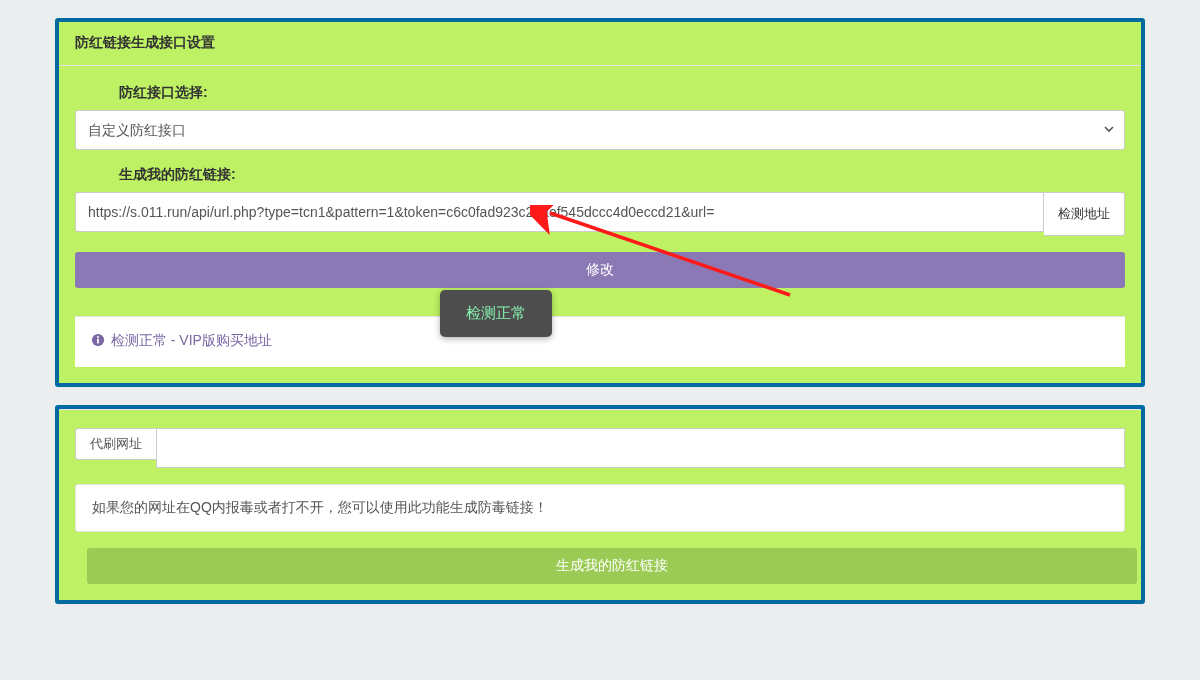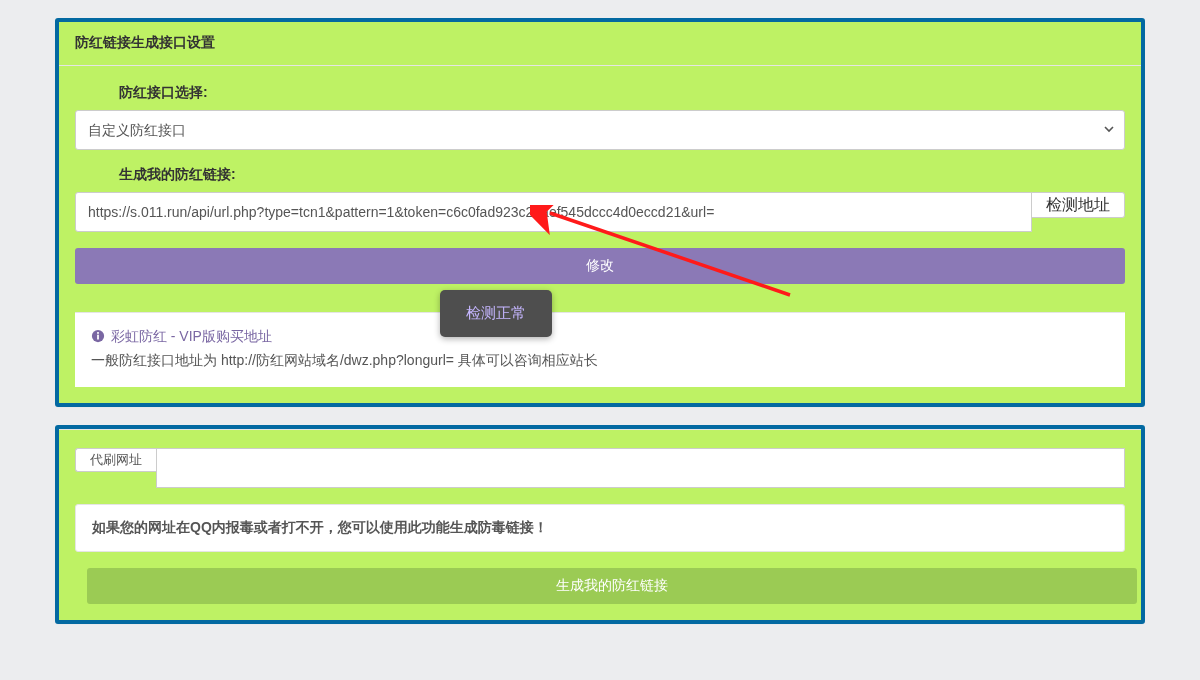--- a/index.html
+++ b/index.html
@@ -68,26 +68,26 @@
   .input-group .form-input {
     border-top-right-radius: 0;
     border-bottom-right-radius: 0;
     flex: 1;
   }
   .input-group-btn {
     border: 1px solid #ccc;
     border-left: none;
     background: #fff;
     padding: 0 14px;
-    font-size: 16px;
+    font-size: 13px;
     color: #333;
     border-top-right-radius: 3px;
     border-bottom-right-radius: 3px;
     cursor: pointer;
-    height: 26px;
+    height: 44px;
   }
   .btn-block {
     display: block;
     width: 100%;
     text-align: center;
     padding: 9px 1px;
     border: none;
     border-radius: 3px;
     font-size: 14px;
     cursor: pointer;
@@ -113,38 +113,37 @@
   }
   .addon-label {
     border: 1px solid #ccc;
     border-right: none;
     background: #fff;
     padding: 0 14px;
     font-size: 13px;
     color: #555;
     border-top-left-radius: 3px;
     border-bottom-left-radius: 3px;
-    height: 24px;
+    height: 32px;
     display: flex;
     align-items: center;
   }
   .alert-box {
     border: 1px solid #e5e5e5;
     background: #fff;
     color: #555;
     padding: 14px 16px;
     border-radius: 3px;
-    font-weight: bold;
   }
   .toast {
     position: absolute;
     left: 440px;
     top: 290px;
     background: #4e4e4e;
-    color: #c4b5fd;
+    color: #86efac;
     padding: 14px 26px;
     border-radius: 5px;
     font-size: 15px;
     box-shadow: 0 2px 6px rgba(0,0,0,0.3);
   }
   .arrow-svg {
     position: absolute;
     left: 530px;
     top: 205px;
     pointer-events: none;
@@ -183,23 +182,22 @@
 
     <div class="well">
       <div>
         <span class="info-icon">
           <svg viewBox="0 0 16 16" width="14" height="14">
               <circle cx="8" cy="8" r="7" fill="#7a67a3"></circle>
               <rect x="7" y="6.5" width="2" height="5.5" fill="#fff"></rect>
               <rect x="7" y="3.5" width="2" height="2" fill="#fff"></rect>
             </svg>
         </span>
-        <a href="#">彩虹防红 - VIP版购买地址</a>
+        <a href="#">检测正常 - VIP版购买地址</a>
       </div>
-      <div>一般防红接口地址为 http://防红网站域名/dwz.php?longurl= 具体可以咨询相应站长</div>
     </div>
 
   </div>
 </div>
 
 <div class="panel">
   <div class="panel-body">
 
     <div class="input-group">
       <span class="addon-label">代刷网址</span>

